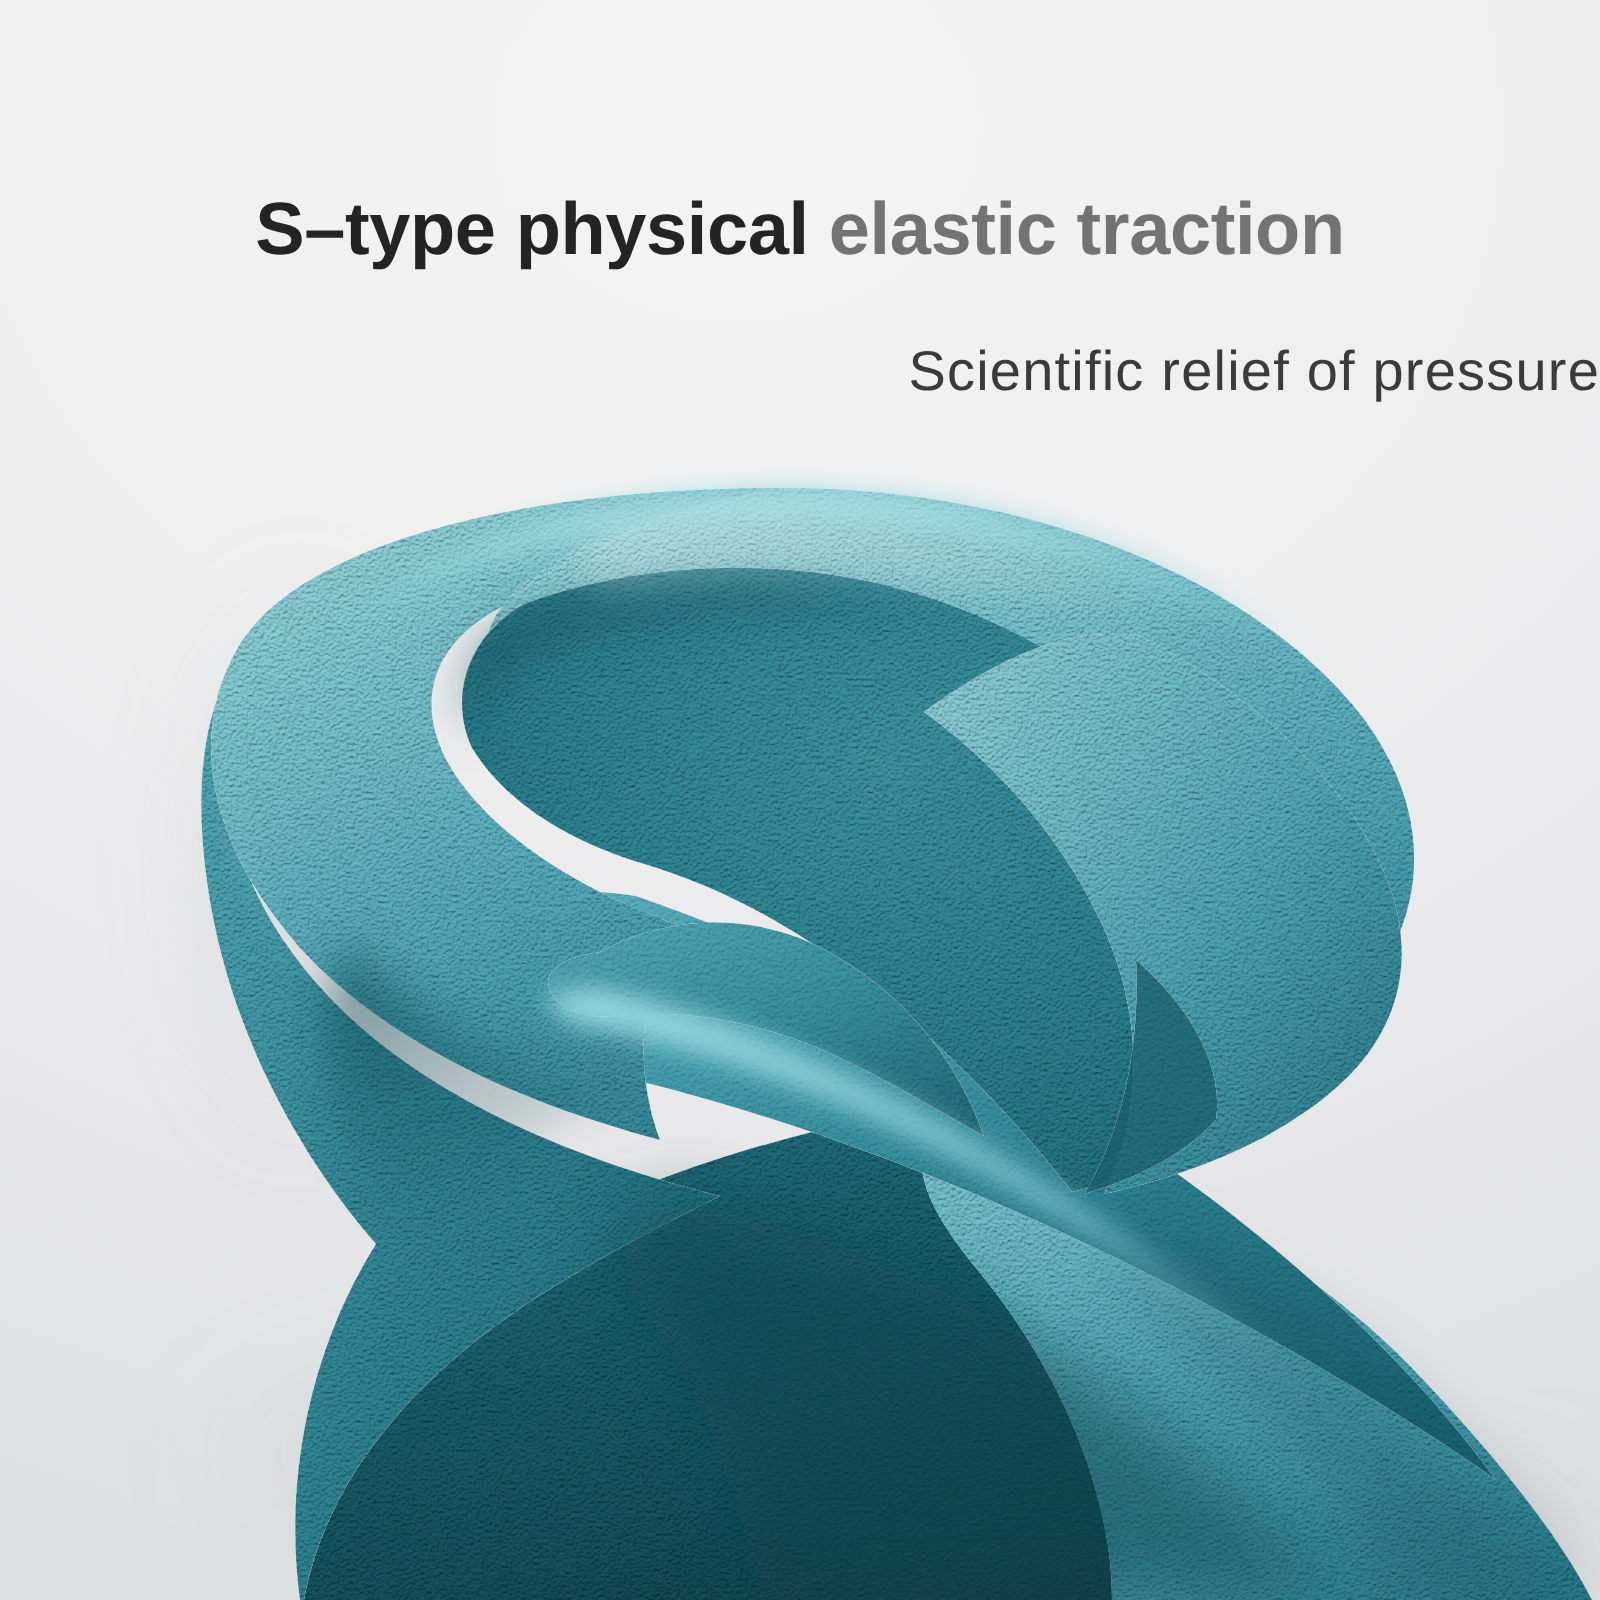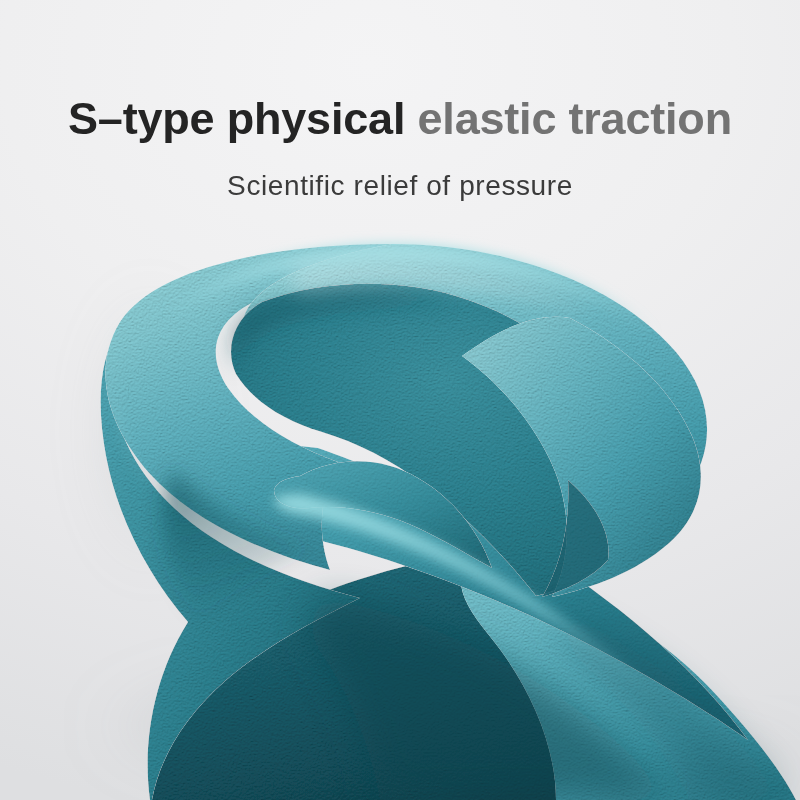--- a/index.html
+++ b/index.html
@@ -23,35 +23,35 @@
     overflow: hidden;
   }
 
   
   #headline {
     position: absolute;
     top: 96px;
     left: 0;
     width: 800px;
     text-align: center;
-    font-size: 45px;
+    font-size: 37px;
     line-height: 1;
     font-weight: 700;
     letter-spacing: -0.2px;
     white-space: nowrap;
   }
   #headline .strong { color: #242424; }
   #headline .muted  { color: #737373; }
 
   #subhead {
     position: absolute;
     top: 172px;
     left: 0;
     width: 800px;
-    text-align: center;
+    text-align: right;
     font-size: 28px;
     line-height: 1;
     font-weight: 400;
     letter-spacing: 0.6px;
     color: #3b3b3b;
     white-space: nowrap;
   }
 
   
   #product {

